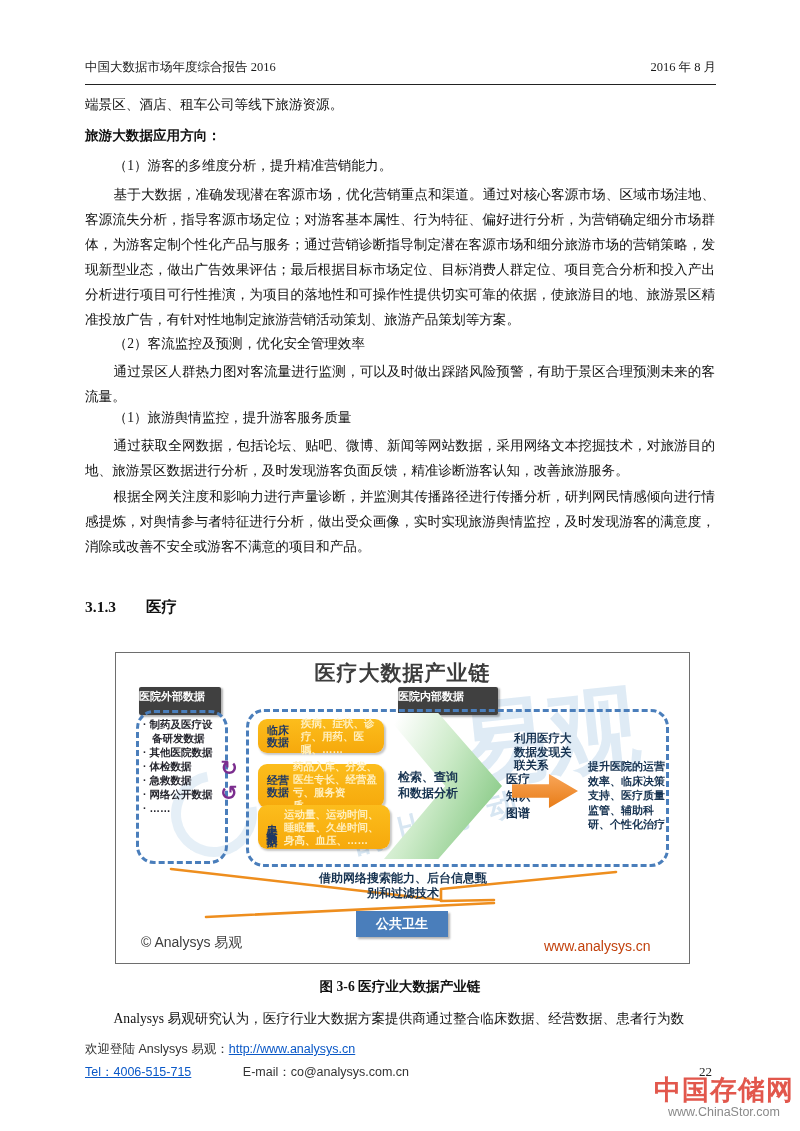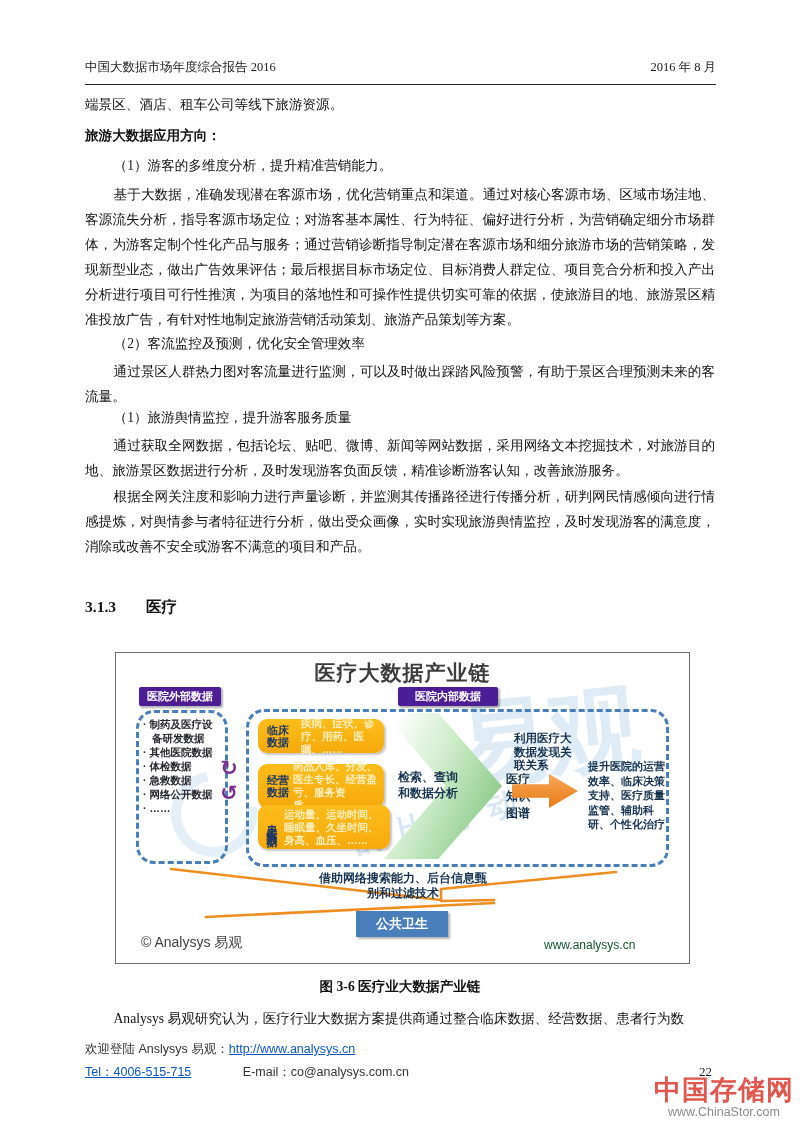--- a/index.html
+++ b/index.html
@@ -19,22 +19,22 @@
   .sec { left:85px; top:597px; font-size:15.5px; font-weight:bold; }
   .sec .sp { margin-left:26px; }
   .caption { left:85px; width:630px; top:978px; text-align:center; font-weight:bold; font-size:13.6px; }
 
   
   .fig { left:115px; top:652px; width:573px; height:310px; border:1.5px solid #6e6e6e; background:#fff;
          font-family:"Liberation Sans","DejaVu Sans",sans-serif; overflow:hidden; }
   .fig .abs { position:absolute; }
   .fig-title { left:0; right:0; top:6px; text-align:center; font-size:21px; font-weight:600;
                color:#3d3d3d; letter-spacing:1px; }
-  .tab { background:#4c1d95; color:#fff; font-weight:bold; font-size:11px; text-align:center;
-         height:19px; line-height:19px; border-radius:2px; box-shadow:1.5px 1.5px 2px rgba(0,0,0,.3); }
+  .tab { background:#404040; color:#fff; font-weight:bold; font-size:11px; 
+         height:28px; line-height:19px; border-radius:2px; box-shadow:1.5px 1.5px 2px rgba(0,0,0,.3); }
   .tab-ext { left:23px; top:34px; width:82px; }
   .tab-int { left:282px; top:34px; width:100px; }
   .dash-box { border:3px dashed #4A7EBB; border-radius:18px; }
   .ext-box { left:20px; top:57px; width:86px; height:148px; }
   .int-box { left:130px; top:56px; width:417px; height:152px; }
   .ext-list { left:27px; top:64px; width:78px; font-size:10.5px; line-height:14px; color:#26262e; font-weight:600; }
   .ext-item { padding-left:9px; text-indent:-9px; }
   .ext-item::before { content:"· "; }
   .sync { left:97px; top:102px; width:32px; text-align:center; color:#7B2D8E;
           font-weight:bold; font-size:21px; line-height:25px; }
@@ -63,21 +63,21 @@
             background:linear-gradient(#F9A659,#E87C17);
             clip-path:polygon(0 30%,56% 30%,56% 0,100% 50%,56% 100%,56% 70%,0 70%); }
   .benefits { left:472px; top:106px; width:79px; font-size:11px; font-weight:600; color:#163250;
               line-height:14.5px; }
   .bottom-note { left:198px; top:218px; width:178px; text-align:center; font-size:12px;
                  font-weight:600; color:#163250; line-height:14.5px; }
   .pub { left:240px; top:258px; width:92px; height:26px; background:#4A7EBB; color:#fff;
          font-weight:bold; font-size:13px; text-align:center; line-height:26px;
          box-shadow:1.5px 1.5px 2px rgba(0,0,0,.3); }
   .fig-copy { left:25px; top:281px; font-size:14px; color:#3d3d3d; }
-  .fig-site { left:428px; top:285px; font-size:12px; color:#14532d; }
+  .fig-site { left:428px; top:285px; font-size:14px; color:#c2410c; }
   .funnel { left:0; top:0; width:573px; height:310px; }
   .wm-brand { left:340px; top:22px; font-size:92px; font-weight:bold; color:rgba(150,190,222,.30);
               transform:rotate(-6deg); }
   .wm-slogan { left:235px; top:148px; font-size:30px; font-weight:bold; color:rgba(150,190,222,.38);
                transform:rotate(-14deg); letter-spacing:16px; white-space:nowrap; }
   .wm-swirl { left:55px; top:118px; width:66px; height:66px; border:10px solid rgba(150,190,222,.25);
               border-radius:50%; border-top-color:transparent; transform:rotate(35deg); }
 
   
   .f1 { left:85px; top:1041px; font-family:"Liberation Sans","DejaVu Sans",sans-serif;

